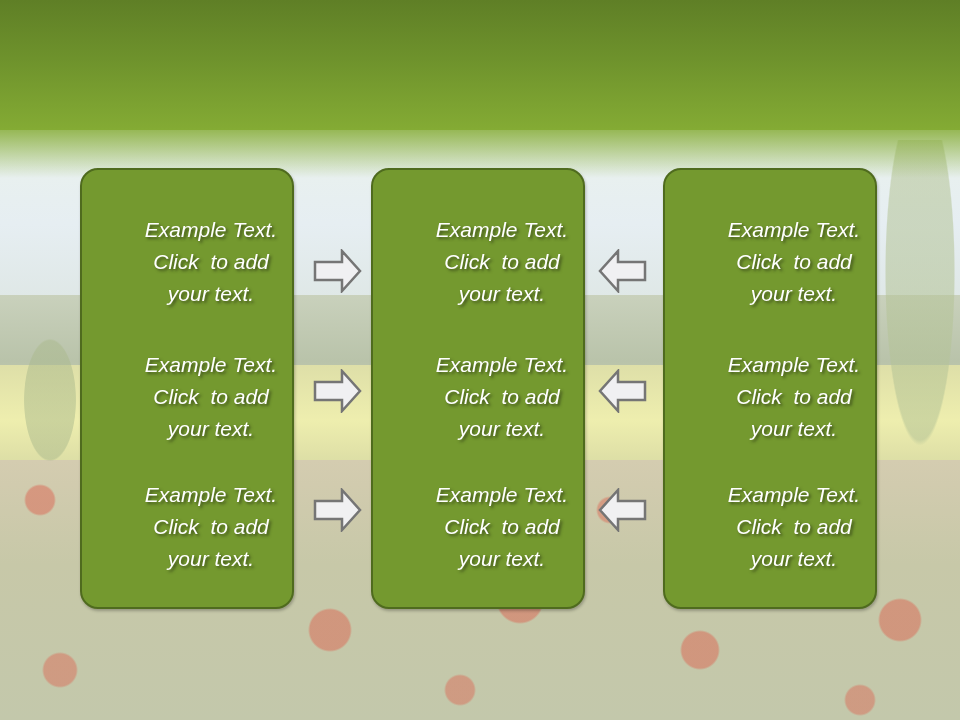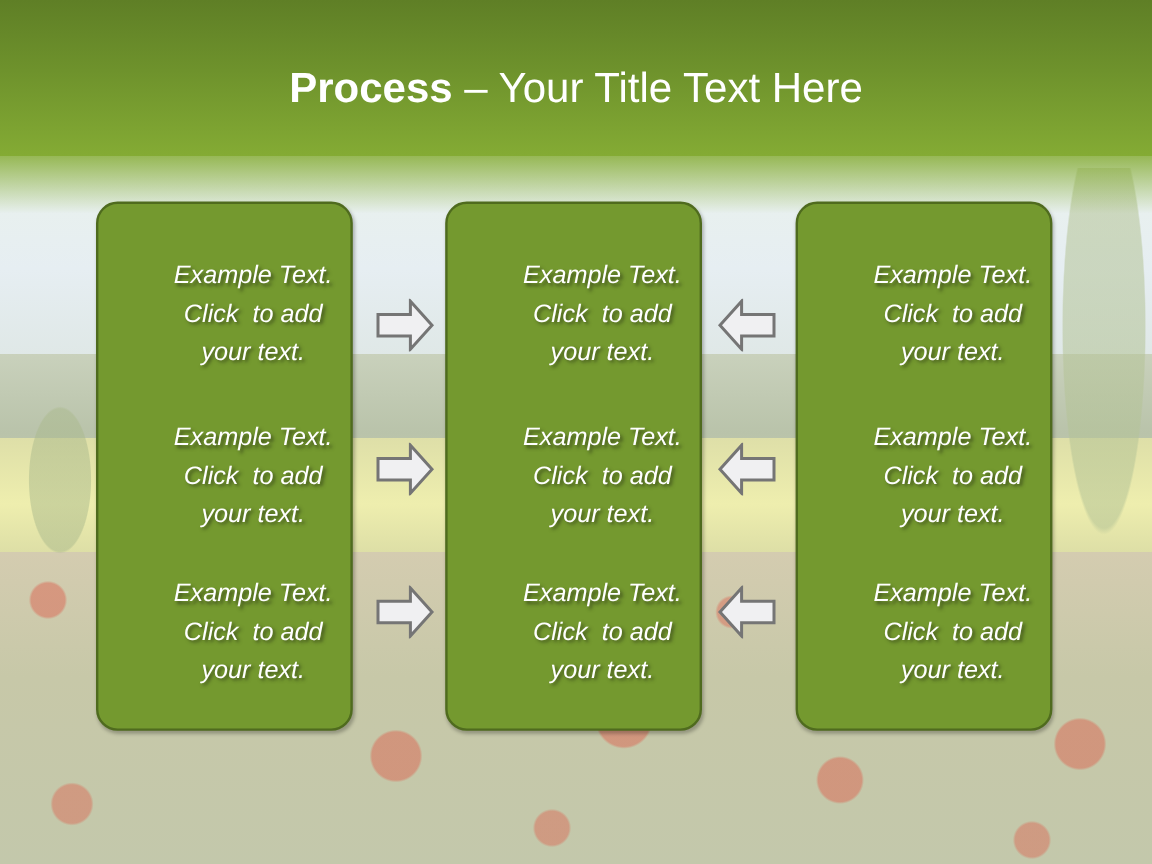--- a/index.html
+++ b/index.html
@@ -76,23 +76,20 @@
     <div class="bg-hills"></div>
     <div class="bg-field"></div>
     <div class="bg-poppies"></div>
     <div class="bg-tree-right"></div>
     <div class="bg-tree-left"></div>
   </div>
 
   <div class="header"></div>
   <div class="header-fade"></div>
 
-  <div class="title">
-    <span class="bold">Process</span><span> – Your Title Text Here</span>
-  </div>
 
   <div class="box col1">
     <div class="item r1">
       <span>Example Text.</span>
       <span>Click  to add</span>
       <span>your text.</span>
     </div>
     <div class="item r2">
       <span>Example Text.</span>
       <span>Click  to add</span>

